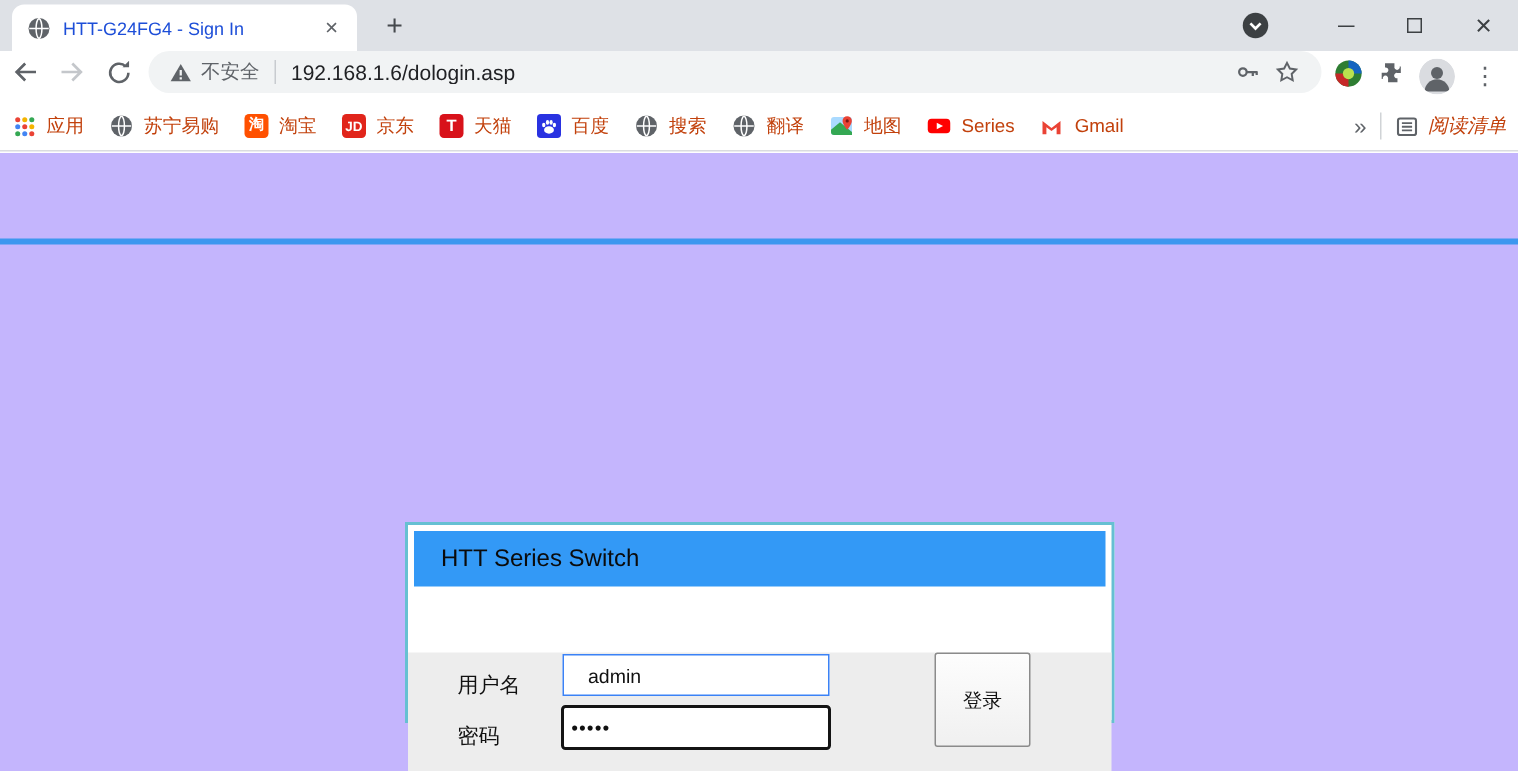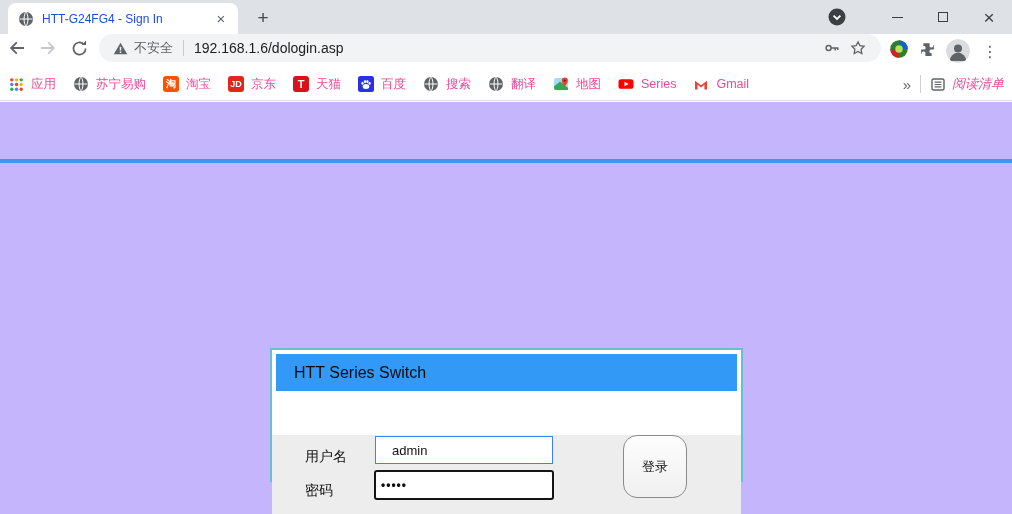--- a/index.html
+++ b/index.html
@@ -41,21 +41,21 @@
   .toolbar-right { display:flex; align-items:center; margin-left:8px; gap:10px; }
   .avatar-wrap { width:24px; height:24px; border-radius:50%; overflow:hidden; }
   .dots-btn { font-size:16px; color:#5f6368; padding:0 10px 0 2px; }
 
   
   .bookmarks-bar { position:absolute; left:0; top:68px; width:1012px; height:33px; background:#fff;
     border-bottom:1px solid #dadce0; display:flex; align-items:center; padding:0 8px; }
   .bm-items { display:flex; align-items:center; flex:1; overflow:hidden; }
   .bm-item { display:flex; align-items:center; gap:7px; margin-right:17px; white-space:nowrap; }
   .bm-icon { width:16px; height:16px; display:flex; align-items:center; justify-content:center; }
-  .bm-label { font-size:12.5px; color:#ec4899; }
+  .bm-label { font-size:12.5px; color:#c2410c; }
   .badge { display:inline-block; width:16px; height:16px; border-radius:3px; color:#fff;
     font-size:9px; font-weight:bold; line-height:16px; text-align:center; }
   .bm-right { display:flex; align-items:center; gap:9px; }
   .bm-overflow { font-size:15px; color:#5f6368; }
   .bm-vdivider { width:1px; height:18px; background:#d0d3d6; }
   .reading-list { display:flex; align-items:center; gap:6px; }
   .reading-list .bm-label { font-size:13px;font-style:italic; }
 
   
   .content { position:absolute; left:0; top:102px; width:1012px; height:412px; background:#c4b5fd; }
@@ -71,21 +71,21 @@
   .field-label { position:absolute; font-size:14px; color:#111; }
   .label-username { left:33px; top:13px; }
   .label-password { left:33px; top:47px; }
   .input-username { position:absolute; left:103px; top:1px; width:178px; height:28px;
     border:1px solid #3b82f6; background:#fff; font-size:13px; color:#111; padding:0 16px;
     outline:none; font-family:inherit; }
   .input-password { position:absolute; left:102px; top:35px; width:180px; height:30px;
     border:2px solid #141414; border-radius:3px; background:#fff; font-size:12px; color:#111;
     font-weight:bold; letter-spacing:1px; padding:0 5px; outline:none; font-family:inherit; }
   .login-btn { position:absolute; left:351px; top:0px; width:64px; height:63px;
-    background:linear-gradient(#fdfdfd,#f0f0f0); border:1px solid #8b8b8b; border-radius:14px;
+    background:linear-gradient(#fdfdfd,#f0f0f0); border:1px solid #8b8b8b; border-radius:2px;
     font-size:13px; color:#111; font-family:inherit; }
 </style>
 </head>
 <body>
 
 <div class="window">
 
   <div class="titlebar">
     <div class="tab">
       <span class="tab-favicon">

